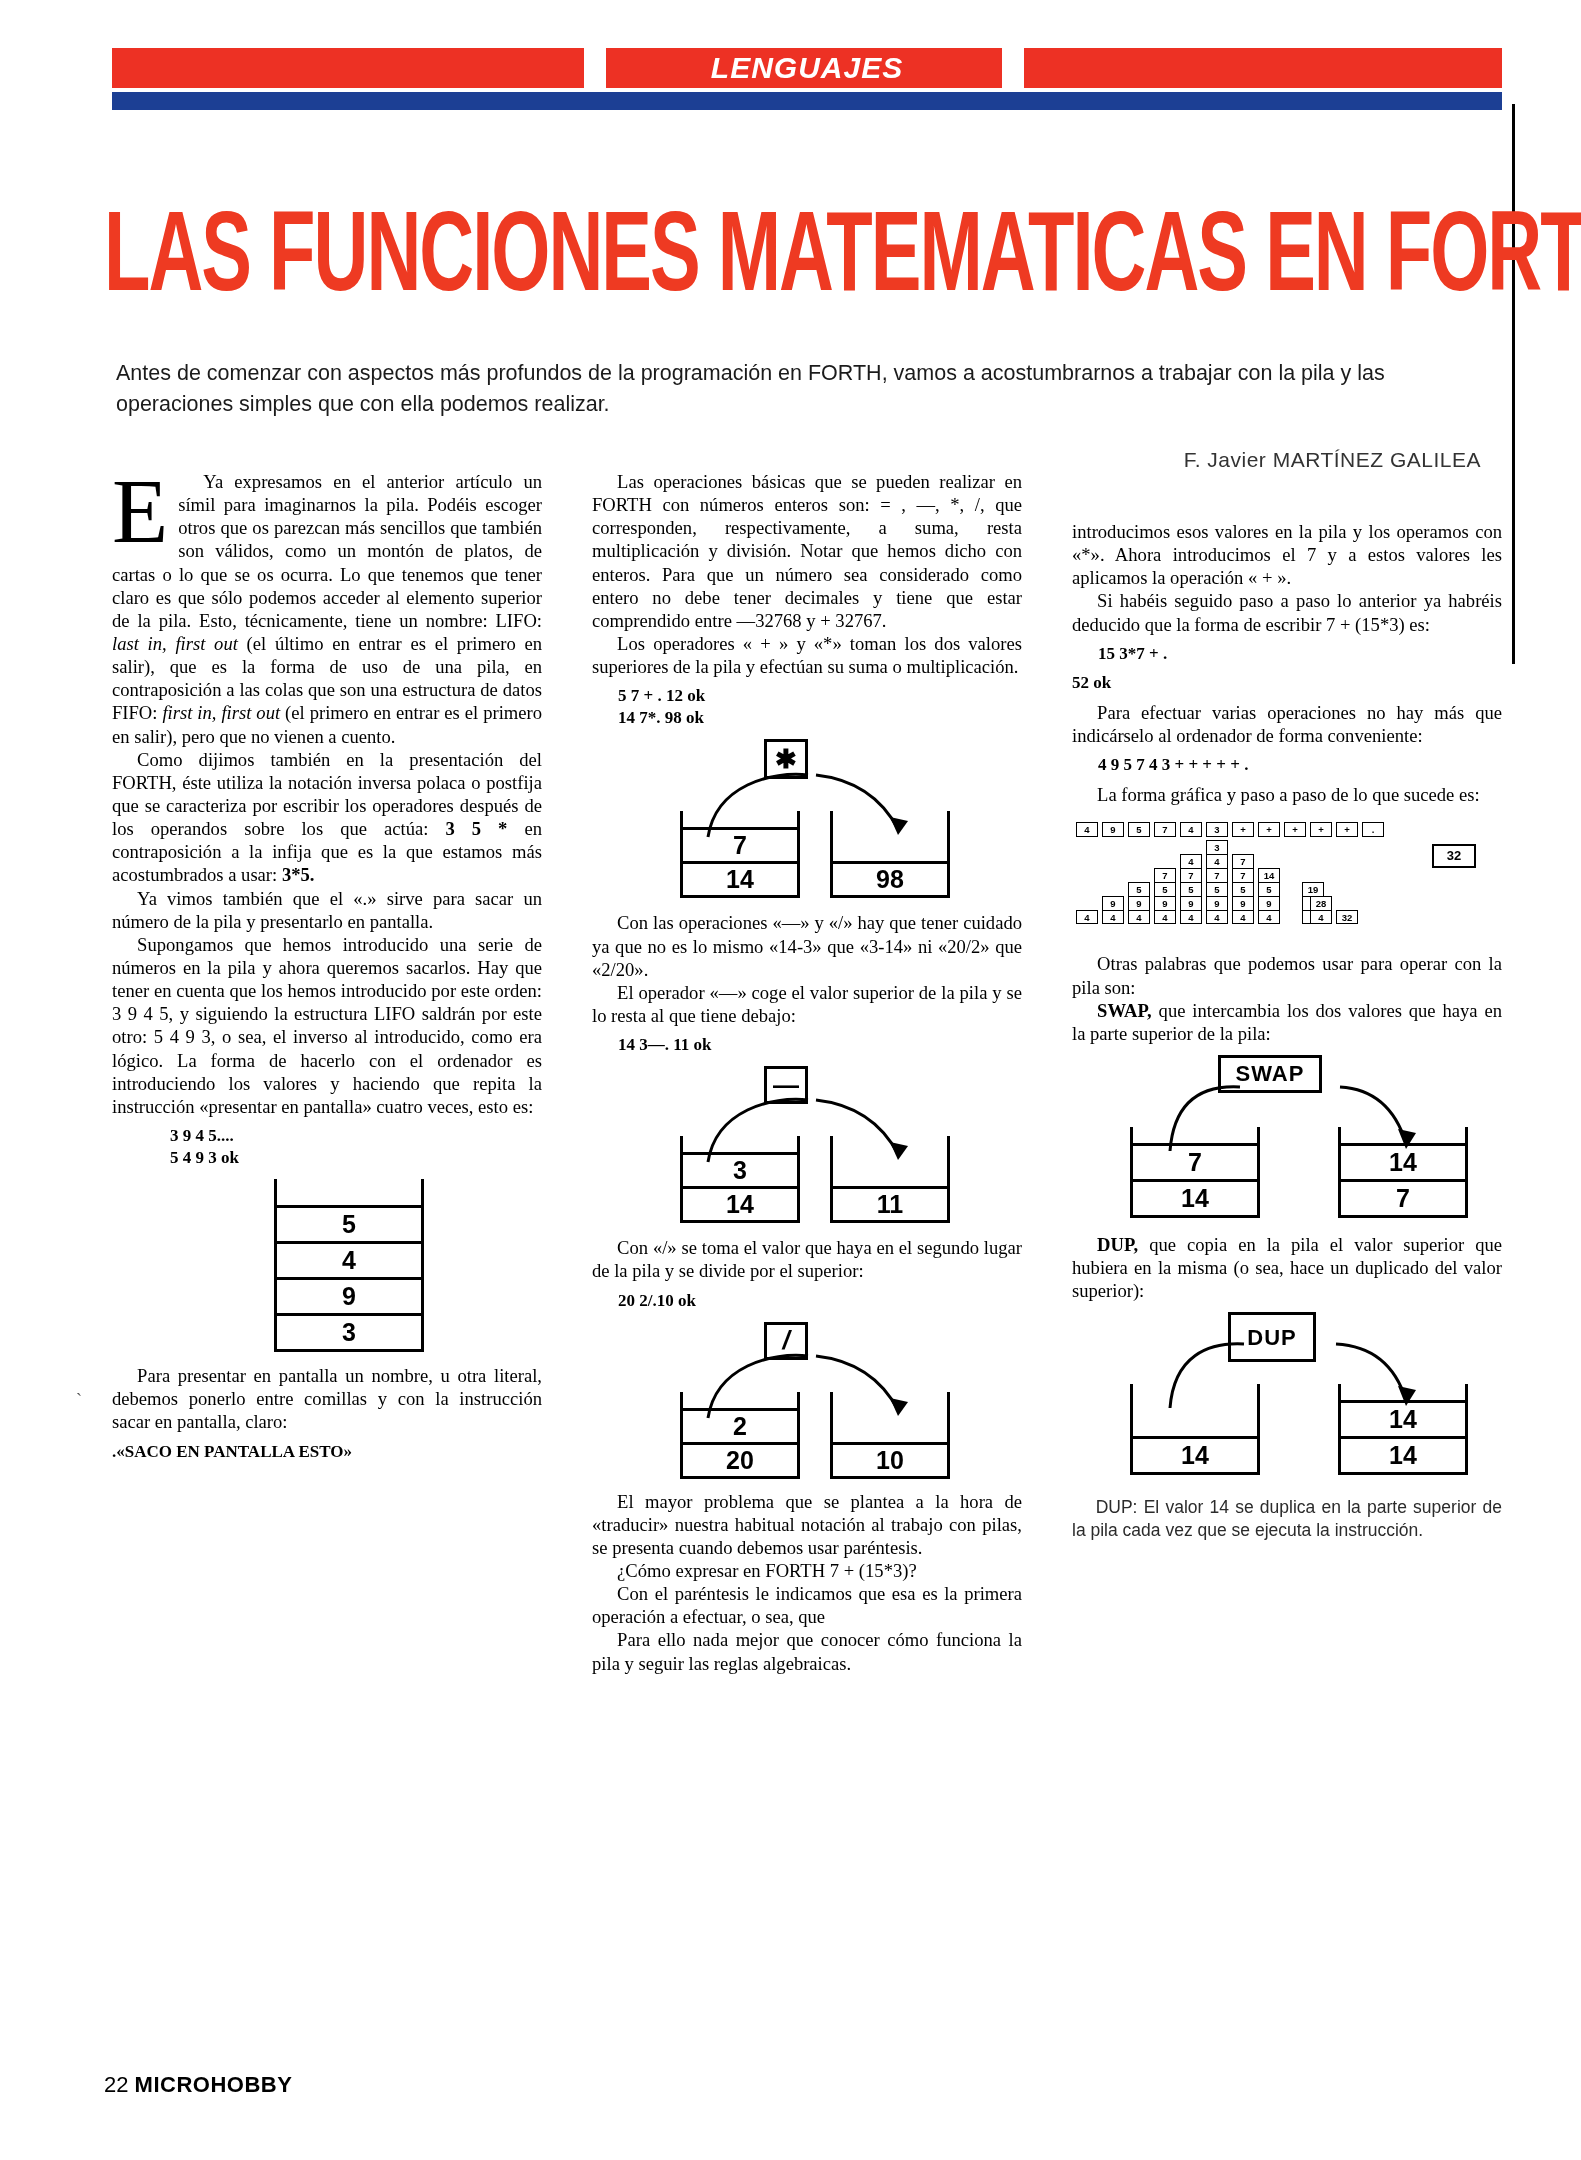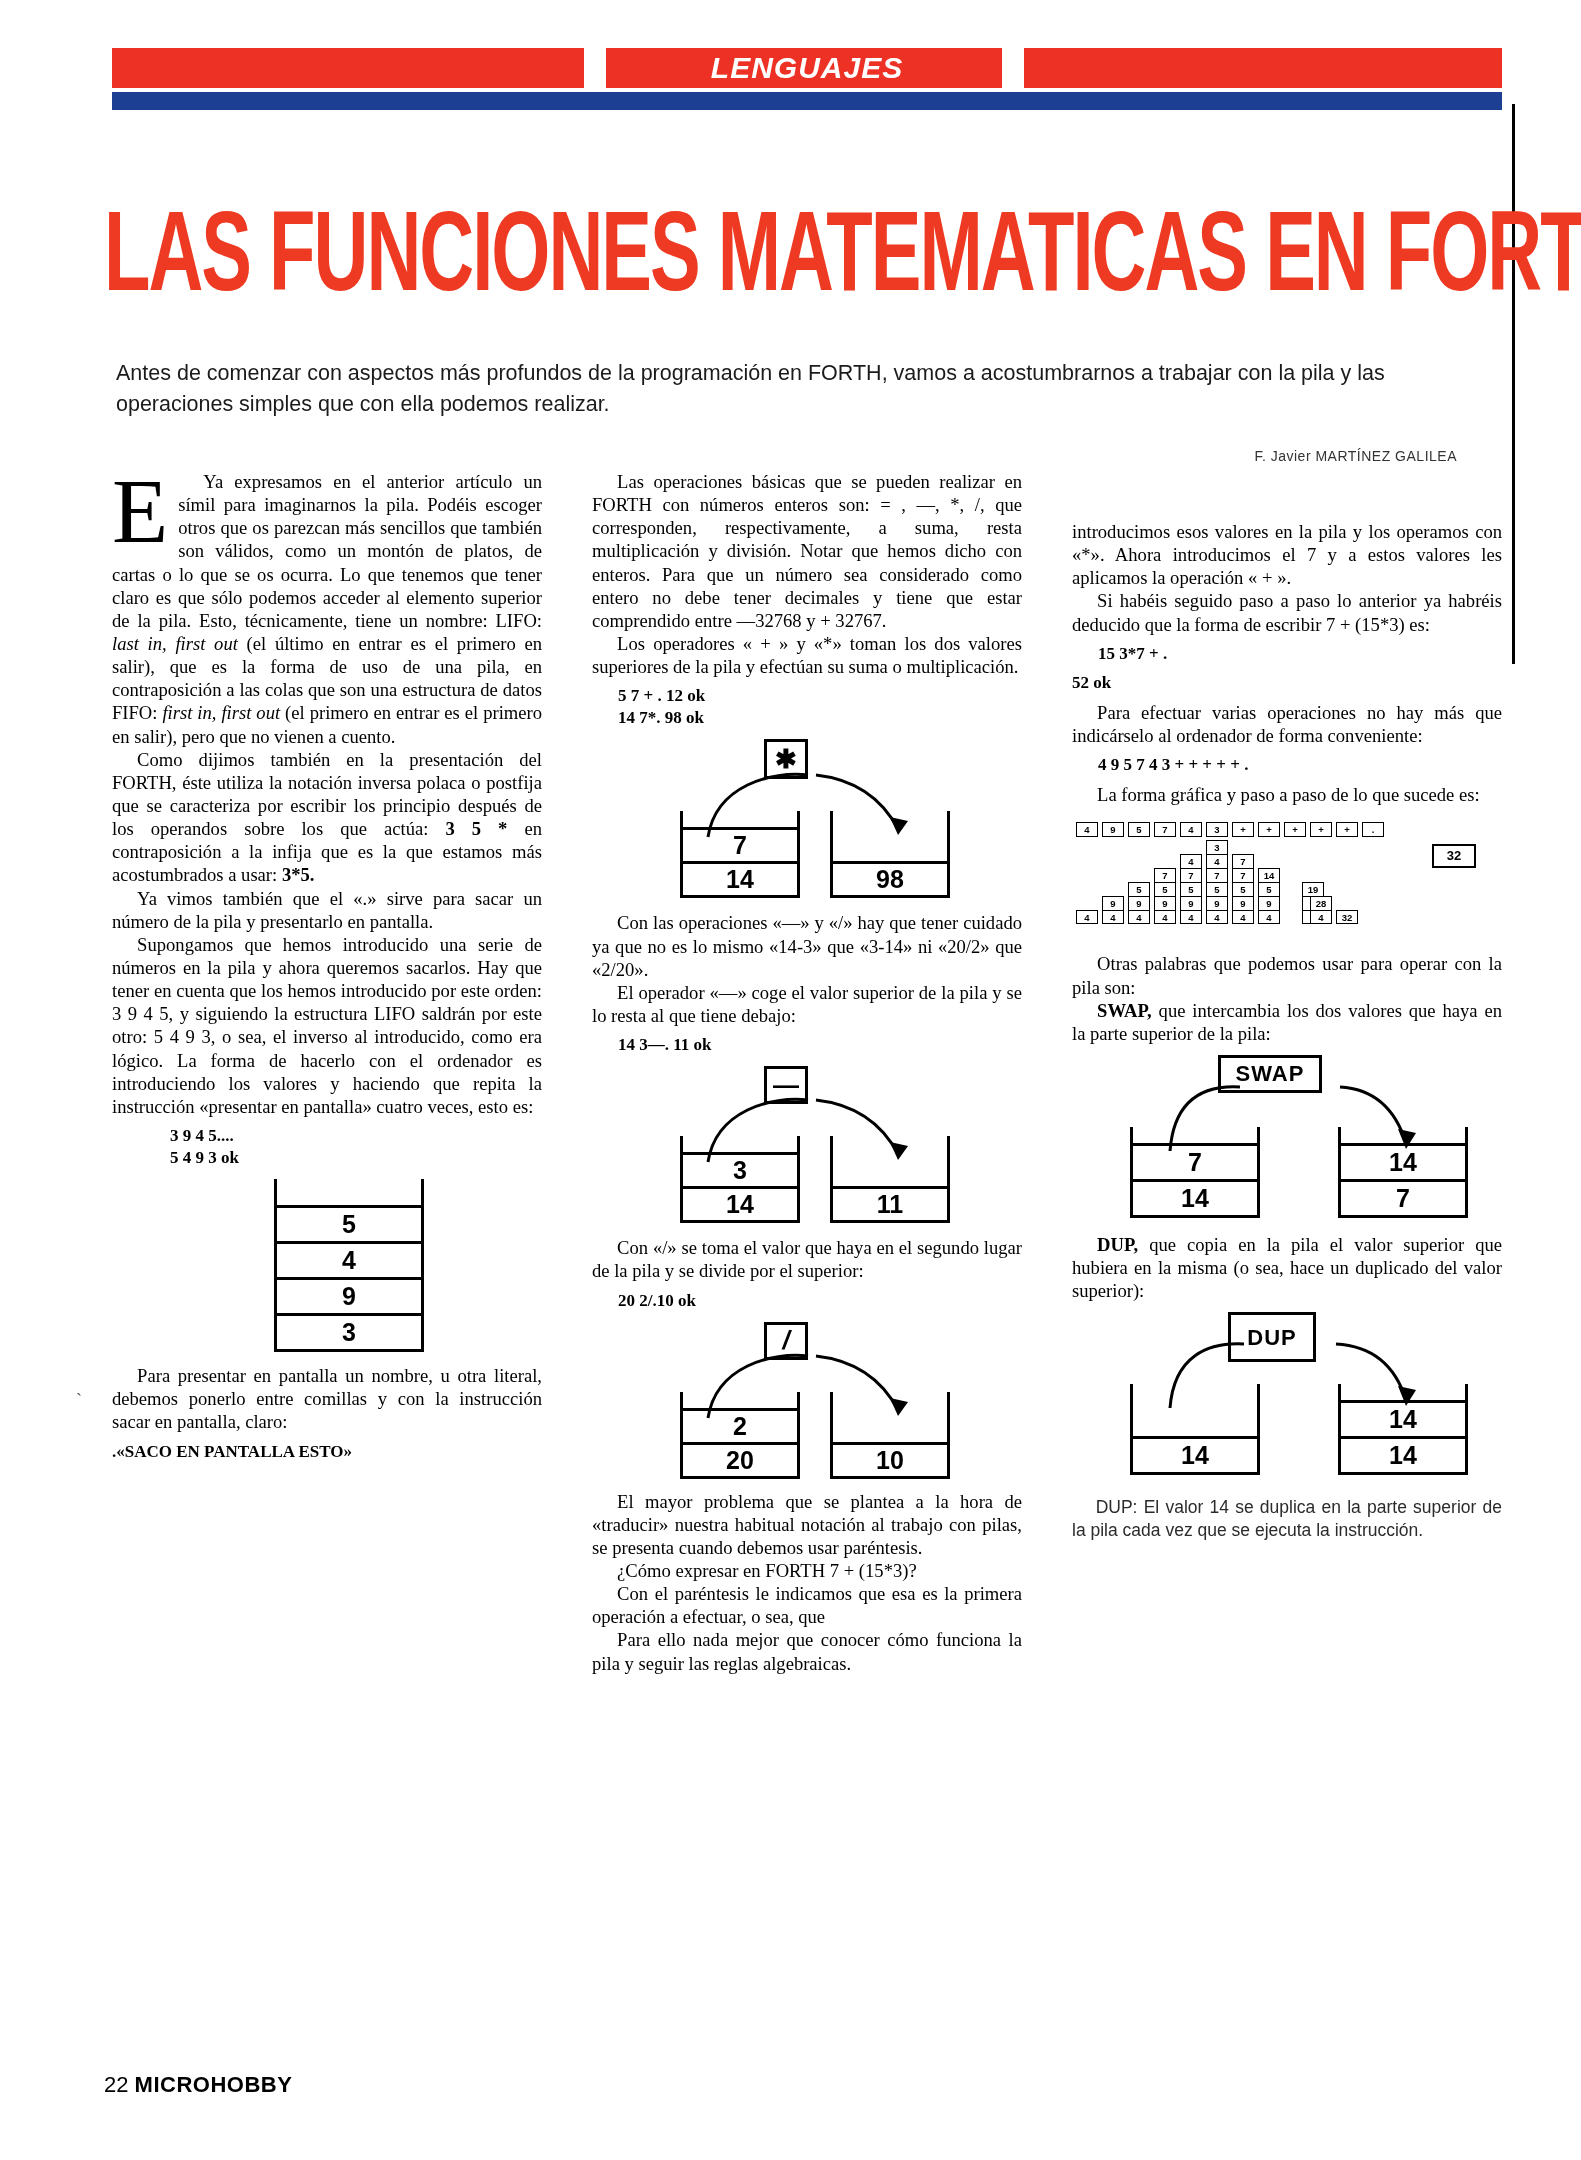--- a/index.html
+++ b/index.html
@@ -60,23 +60,23 @@
     white-space:nowrap;
   }
   .standfirst {
     position:absolute; left:116px; top:358px; width:1320px;
     font-family:"Liberation Sans", sans-serif;
     font-size:21.5px;
     line-height:1.42;
     color:#1b1b1b;
   }
   .byline {
-    position:absolute; right:124px; top:448px;
-    font-family:"Liberation Sans", sans-serif;
-    font-size:14px;
+    position:absolute; right:100px; top:448px;
+    font-family:"Liberation Sans", sans-serif;
+    font-size:21px;
     color:#333;
     letter-spacing:0.5px;
   }
   
   .cols {
     position:absolute; left:112px; top:470px; width:1390px; height:1540px;
   }
   .col {
     position:absolute; top:0; width:430px;
     font-size:18.6px;
@@ -206,21 +206,21 @@
         <span class="dropcap">E</span>
       </p>
       <p>
         <span>Ya expresamos en el anterior artículo un símil para imaginarnos la pila. Podéis escoger otros que os parezcan más sencillos que también son válidos, como un montón de platos, de cartas o lo que se os ocurra. Lo que tenemos que tener claro es que sólo podemos acceder al elemento superior de la pila. Esto, técnicamente, tiene un nombre: LIFO:</span>
         <em>last in, first out</em>
         <span>(el último en entrar es el primero en salir), que es la forma de uso de una pila, en contraposición a las colas que son una estructura de datos FIFO:</span>
         <em>first in, first out</em>
         <span>(el primero en entrar es el primero en salir), pero que no vienen a cuento.</span>
       </p>
       <p>
-        <span>Como dijimos también en la presentación del FORTH, éste utiliza la notación inversa polaca o postfija que se caracteriza por escribir los principio después de los operandos sobre los que actúa:</span>
+        <span>Como dijimos también en la presentación del FORTH, éste utiliza la notación inversa polaca o postfija que se caracteriza por escribir los operadores después de los operandos sobre los que actúa:</span>
         <b>3 5 *</b>
         <span>en contraposición a la infija que es la que estamos más acostumbrados a usar:</span>
         <b>3*5.</b>
       </p>
       <p><span>Ya vimos también que el «.» sirve para sacar un número de la pila y presentarlo en pantalla.</span></p>
       <p><span>Supongamos que hemos introducido una serie de números en la pila y ahora queremos sacarlos. Hay que tener en cuenta que los hemos introducido por este orden: 3 9 4 5, y siguiendo la estructura LIFO saldrán por este otro: 5 4 9 3, o sea, el inverso al introducido, como era lógico. La forma de hacerlo con el ordenador es introduciendo los valores y haciendo que repita la instrucción «presentar en pantalla» cuatro veces, esto es:</span></p>
 
       <div class="code ind2">
         <div>3 9 4 5....</div>
         <div>5 4 9 3 ok</div>

